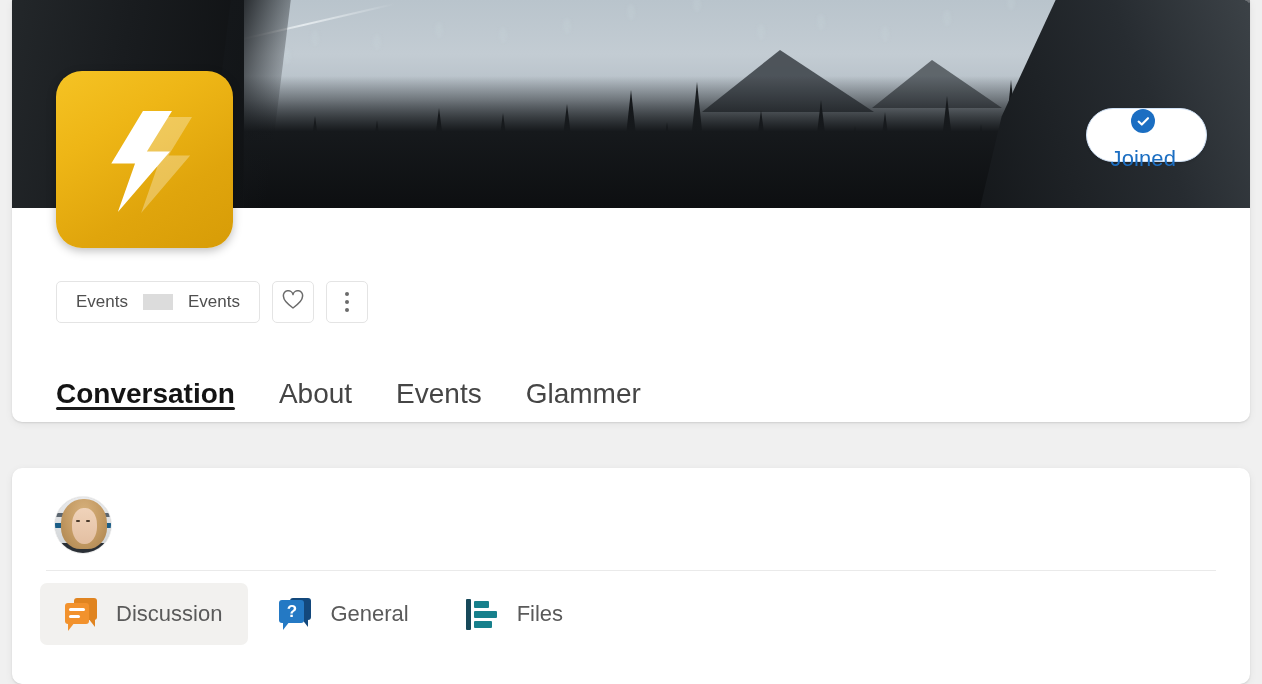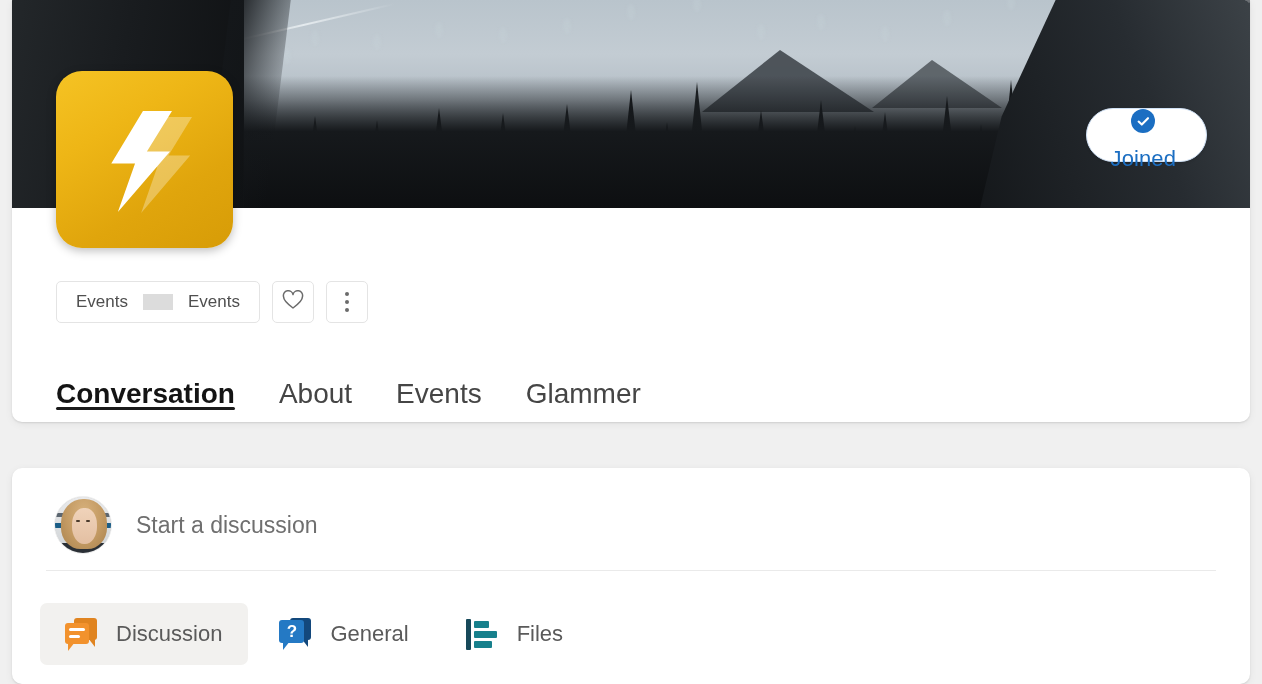--- a/index.html
+++ b/index.html
@@ -350,21 +350,20 @@
   }
   .type-btn {
     display: flex;
     align-items: center;
     gap: 16px;
     height: 62px;
     padding: 0 26px 0 22px;
     border-radius: 7px;
     cursor: pointer;
     background: transparent;
-    margin-top: 20px;
   }
   .type-btn.selected { background: #f2f1ef; }
   .type-label {
     font-size: 22px;
     color: #5a5a5a;
     white-space: nowrap;
   }
   .type-ico { width: 38px; height: 38px; position: relative; flex: 0 0 auto; }
 
   
@@ -559,21 +558,20 @@
       <div class="avatar">
         <span class="av-bg"></span>
         <span class="av-stripe1"></span>
         <span class="av-stripe2"></span>
         <span class="av-stripe3"></span>
         <span class="av-hair"></span>
         <span class="av-face"></span>
         <span class="av-eye l"></span>
         <span class="av-eye r"></span>
       </div>
-      <div class="composer-placeholder">Start a discussion</div>
     </div>
 
     <div class="composer-divider"></div>
 
     <div class="type-row">
 
       <div class="type-btn selected">
         <span class="type-ico">
           <span class="ico-disc-back"></span>
           <span class="ico-disc-front">

